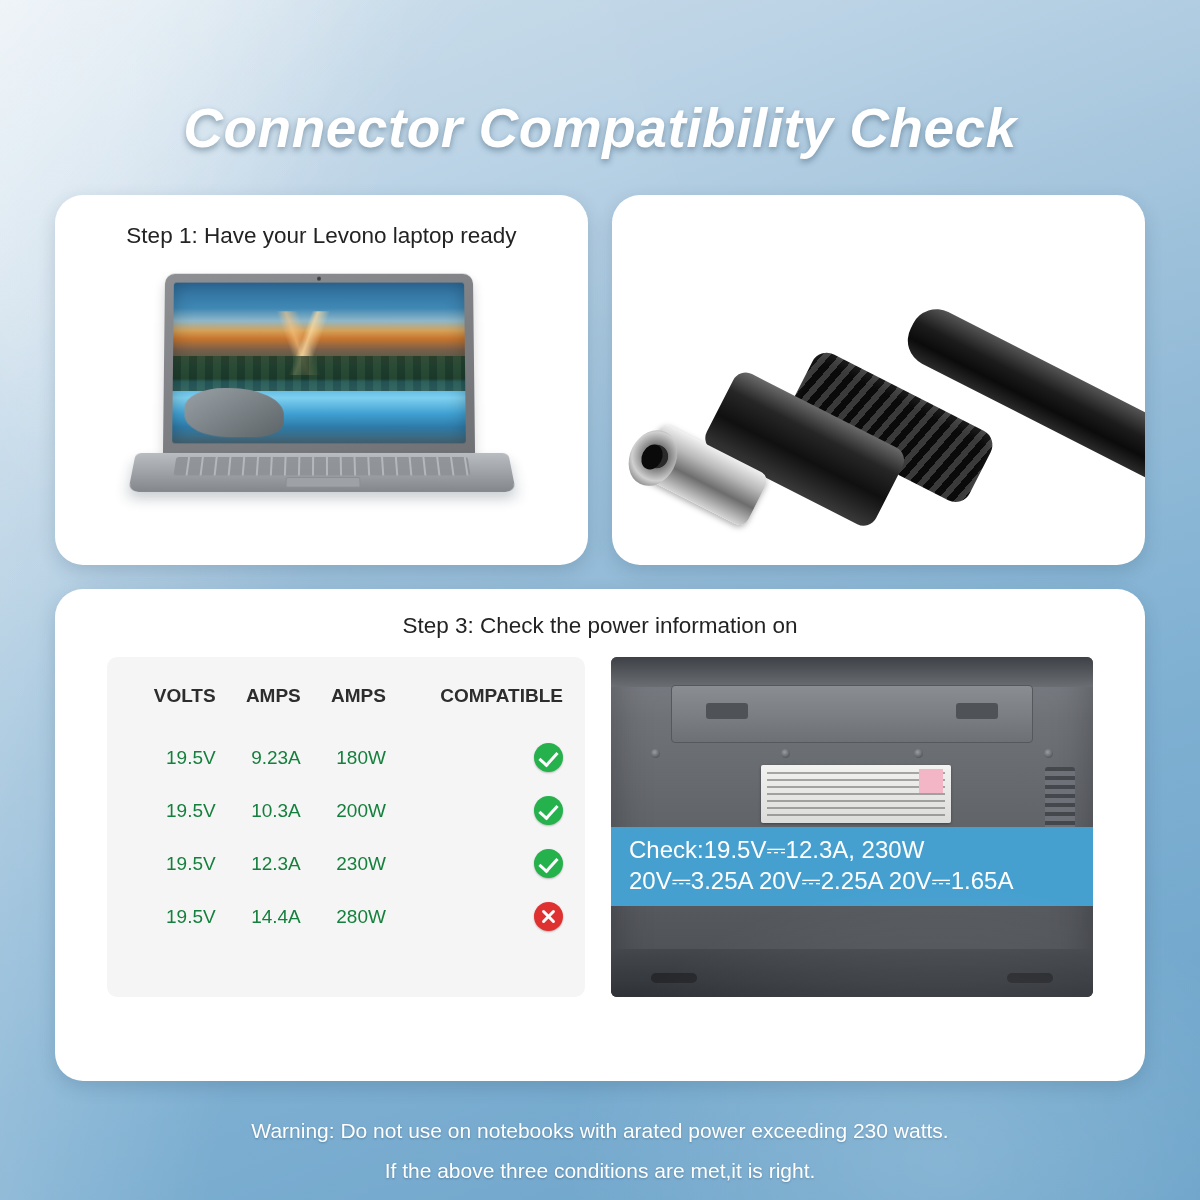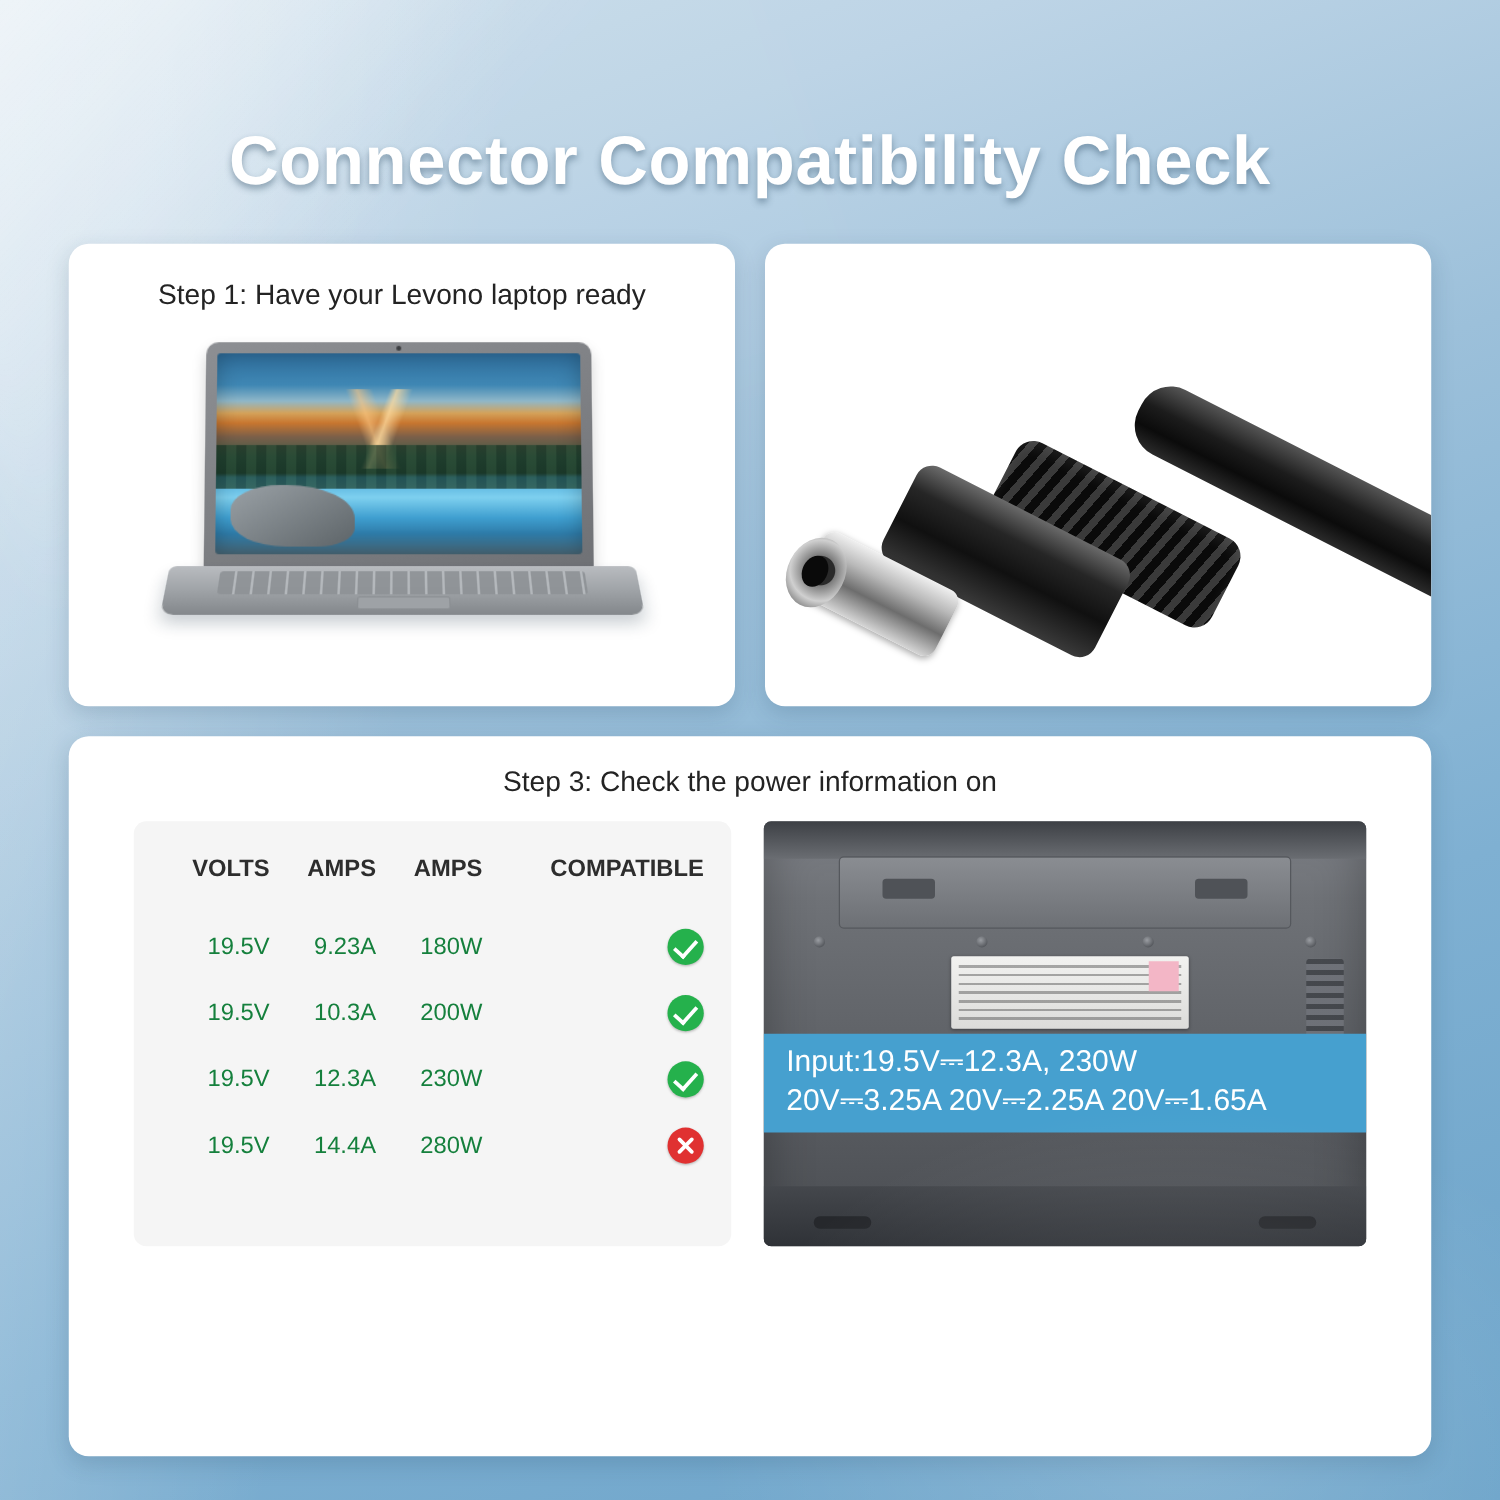--- a/index.html
+++ b/index.html
@@ -43,32 +43,33 @@
 
   .title {
     position: relative;
     text-align: center;
     padding-top: 96px;
     font-size: 55px;
     font-weight: bold;
     color: #ffffff;
     letter-spacing: 0.5px;
     text-shadow: 0 3px 6px rgba(40,70,95,0.45);
+    font-style: italic;
   }
 
   .cards-top {
     position: relative;
     display: flex;
     gap: 24px;
     padding: 35px 55px 0 55px;
     box-sizing: border-box;
   }
   .card {
     background: #ffffff;
-    border-radius: 16px;
+    border-radius: 28px;
     box-shadow: 0 6px 18px rgba(30,60,90,0.18);
   }
   .card-top {
     flex: 1 1 0;
     height: 370px;
     padding: 26px 26px 0 26px;
     box-sizing: border-box;
     overflow: hidden;
     position: relative;
   }
@@ -231,21 +232,21 @@
     width: 20px; height: 26px;
     background: #0a0a0a;
     border-radius: 50%;
     transform: rotate(27deg);
   }
 
   
   .card-bottom {
     position: relative;
     margin: 24px 55px 0 55px;
-    height: 576px;
+    height: 492px;
     padding: 24px 0 0 0;
     box-sizing: border-box;
   }
   .step3-label {
     text-align: center;
     font-size: 22.5px;
     color: #232323;
     margin-bottom: 18px;
   }
   .step3-body {
@@ -529,21 +530,21 @@
           <div class="screw" style="right:170px"></div>
           <div class="screw" style="right:40px"></div>
         </div>
         <div class="vent"></div>
         <div class="label">
           <div class="lines"></div>
           <div class="pink"></div>
         </div>
 
         <div class="callout">
-          <div class="line1">Input:19.5V⎓12.3A, 230W</div>
+          <div class="line1">Check:19.5V⎓12.3A, 230W</div>
           <div class="line2">20V⎓3.25A   20V⎓2.25A   20V⎓1.65A</div>
         </div>
 
         <div class="bottomedge"></div>
         <div class="foot l"></div>
         <div class="foot r"></div>
       </div>
 
     </div>
   </div>

